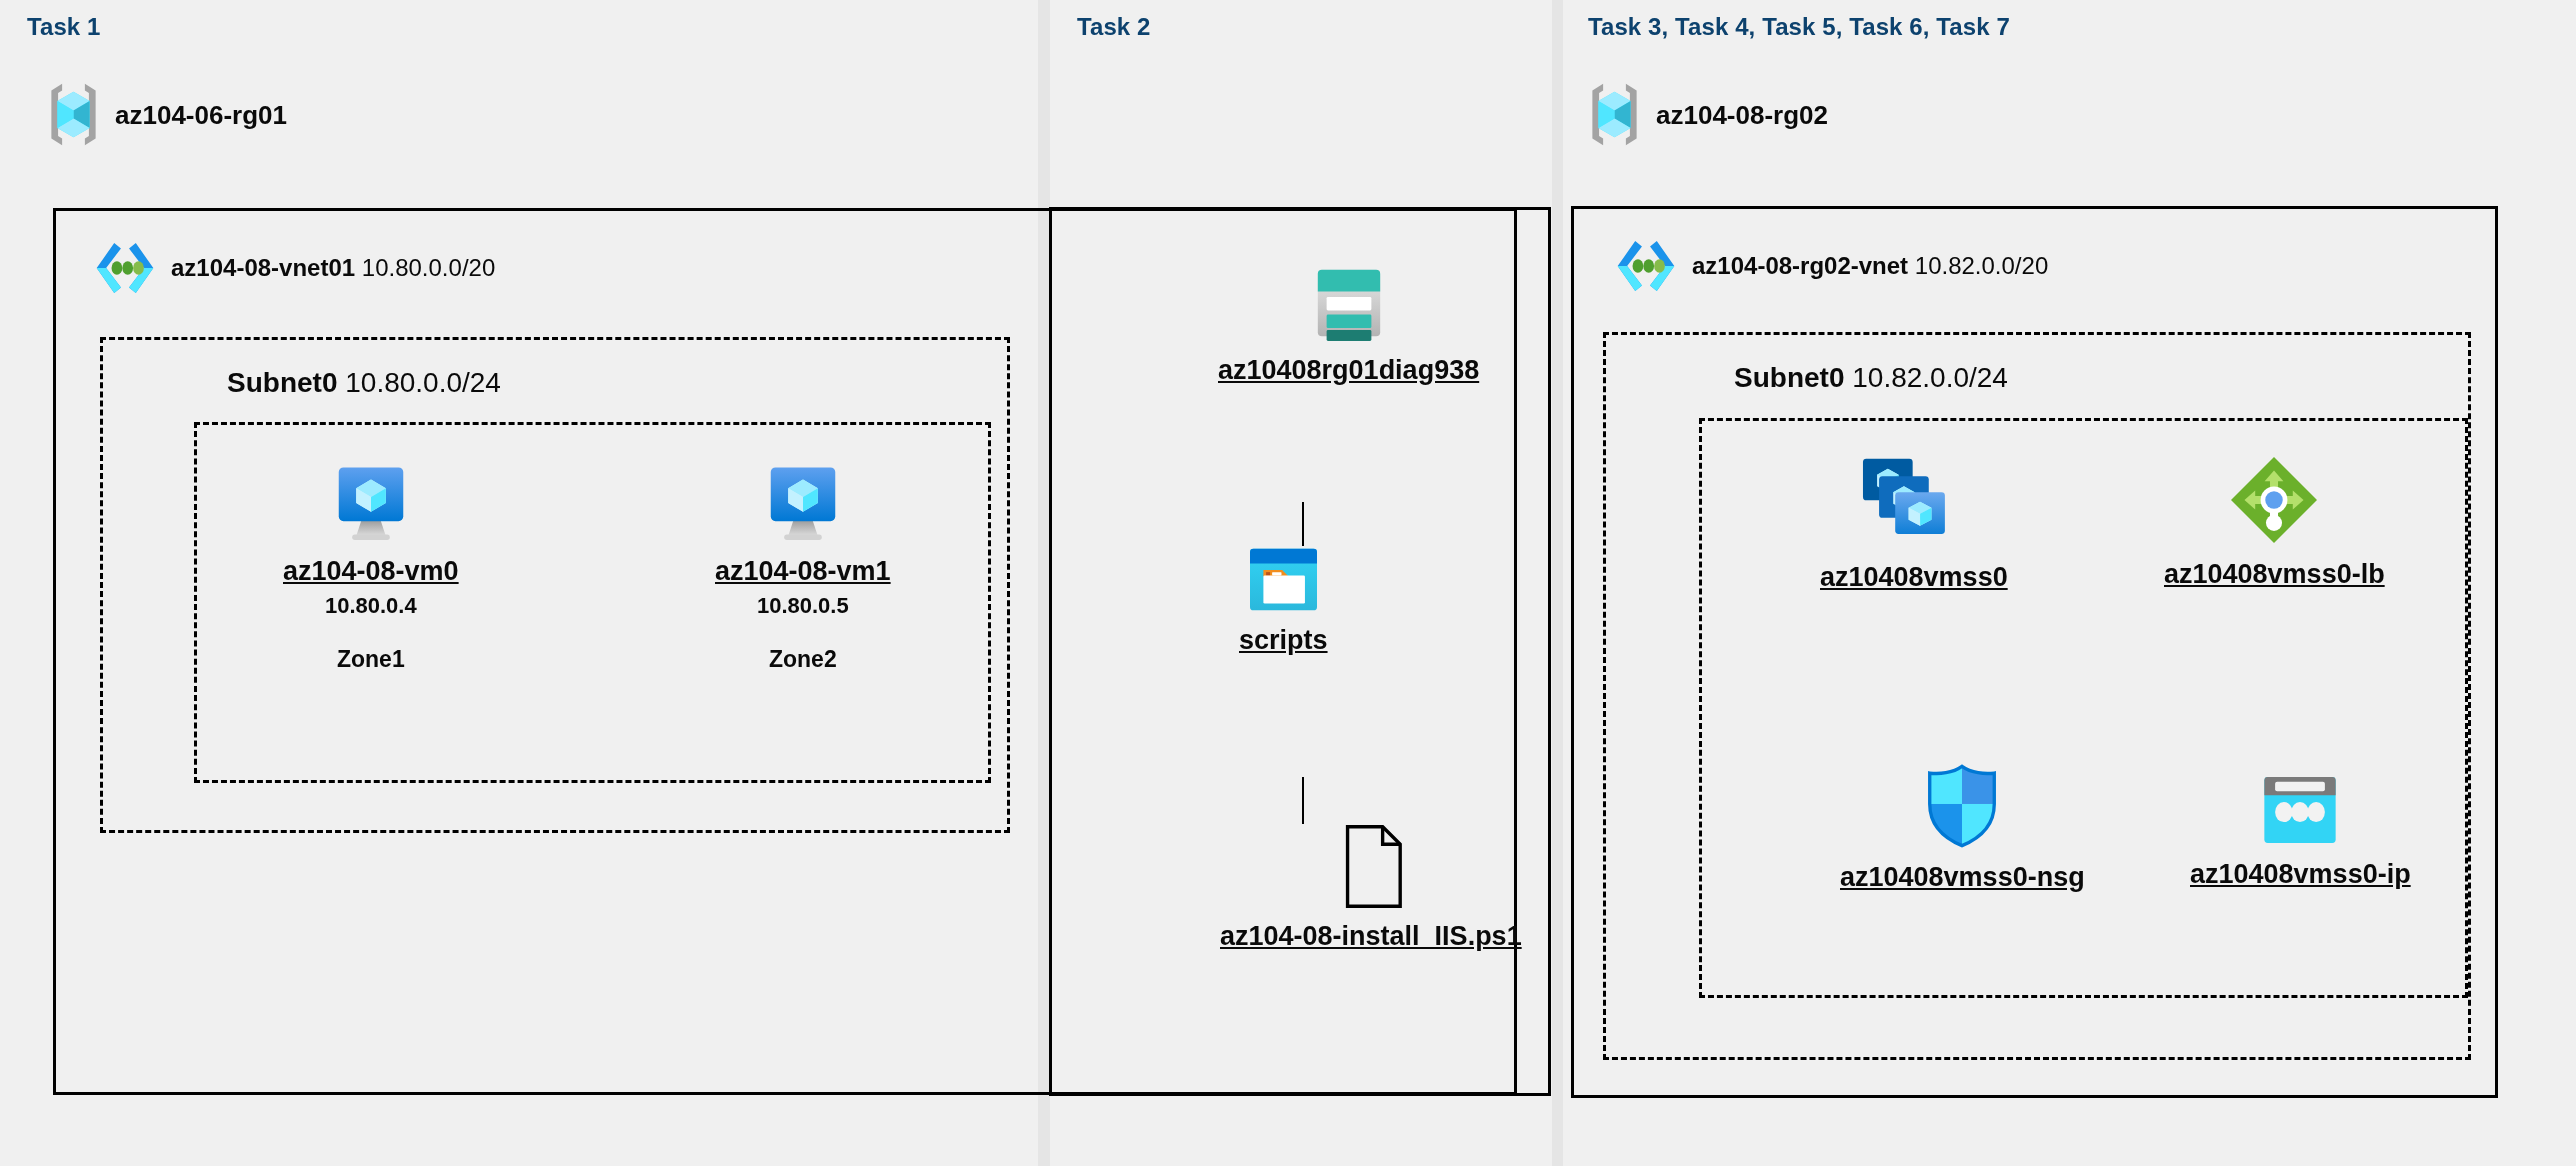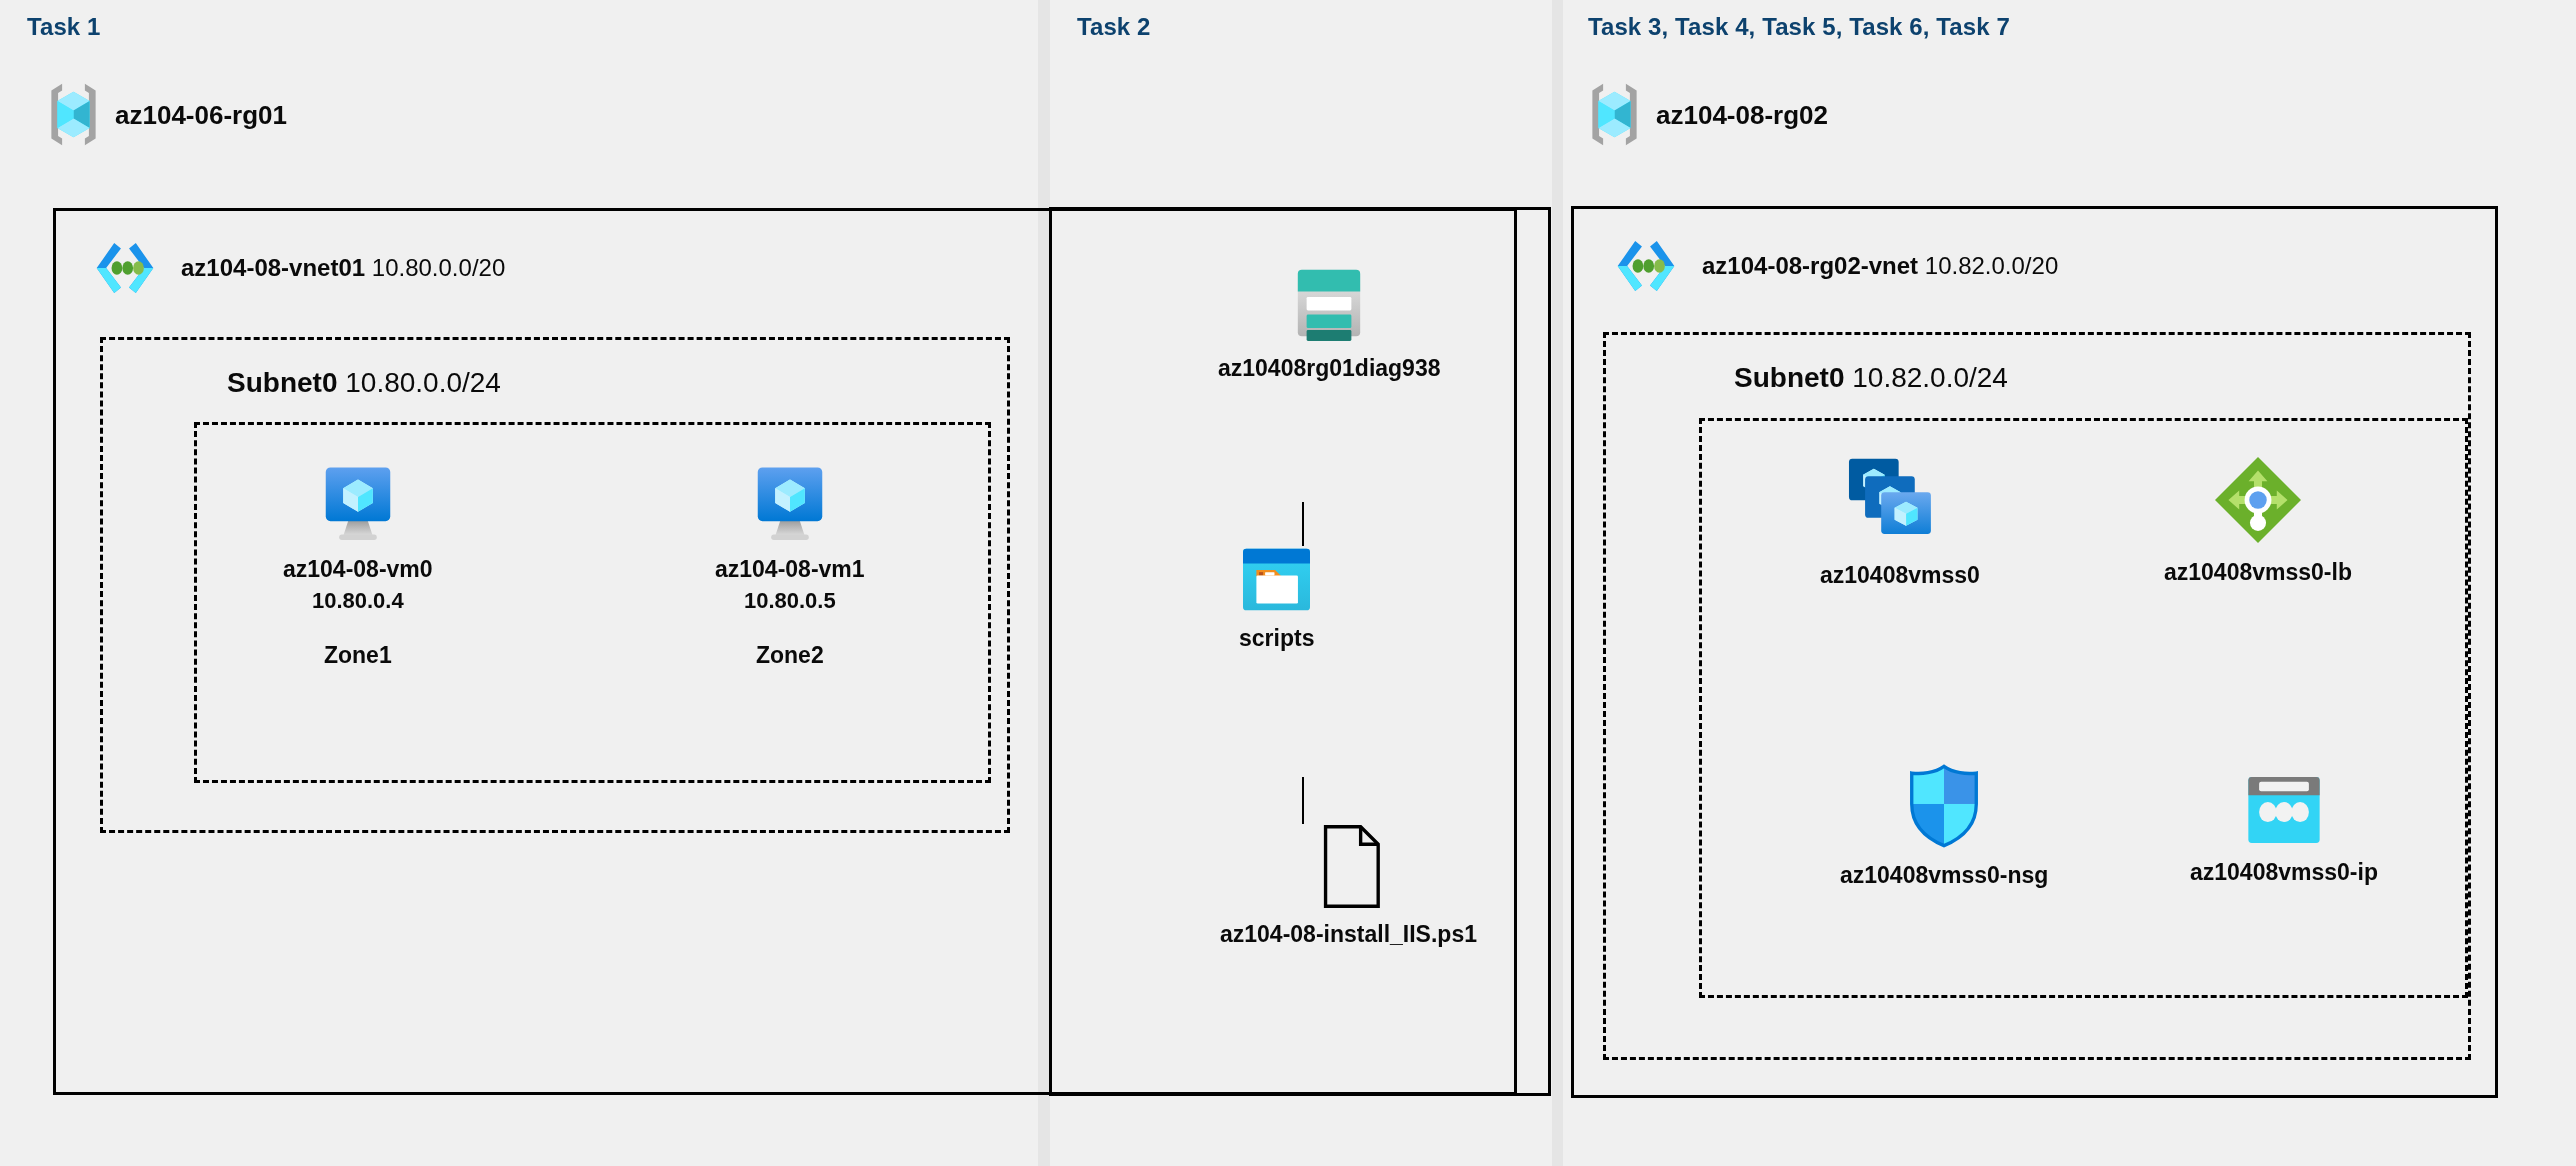--- a/index.html
+++ b/index.html
@@ -56,32 +56,32 @@
   
   .box-title{
     position:absolute;font-size:28px;white-space:nowrap;line-height:1;color:#0a0a0a;margin-left:25px;
   }
   .box-title b{font-weight:bold;}
   .box-title span{font-weight:normal;}
   #subnet0-a-title{left:202px;  top:369px;}
   #subnet0-b-title{left:1709px; top:364px;}
 
   
-  .vnet-header{position:absolute;display:flex;align-items:center;gap:25px;}
+  .vnet-header{position:absolute;display:flex;align-items:center;gap:15px;}
   #vnet01-header{left:94px; top:239px;}
   #vnet02-header{left:1615px;top:237px;}
   .vnet-text{font-size:24px;white-space:nowrap;line-height:1;color:#0a0a0a;}
   .vnet-text b{font-weight:bold;}
   .vnet-text span{font-weight:normal;}
 
   
   .node{position:absolute;display:flex;flex-direction:column;align-items:center;}
   .node .caption{
-    font-size:23px;font-weight:bold;color:#0a0a0a;white-space:nowrap;
-    line-height:1.16;text-align:left;margin-top:12px;
+    font-size:27px;font-weight:bold;color:#0a0a0a;white-space:nowrap;
+    line-height:1.16;text-align:left;margin-top:12px;text-decoration:underline;
   }
   .node .subcaption{
     font-size:22px;font-weight:bold;color:#0a0a0a;white-space:nowrap;
     line-height:1.16;text-align:center;margin-top:5.4px;
   }
   .node .zone{
     font-size:23px;font-weight:bold;color:#0a0a0a;white-space:nowrap;
     line-height:1;text-align:center;margin-top:30px;
   }
 

